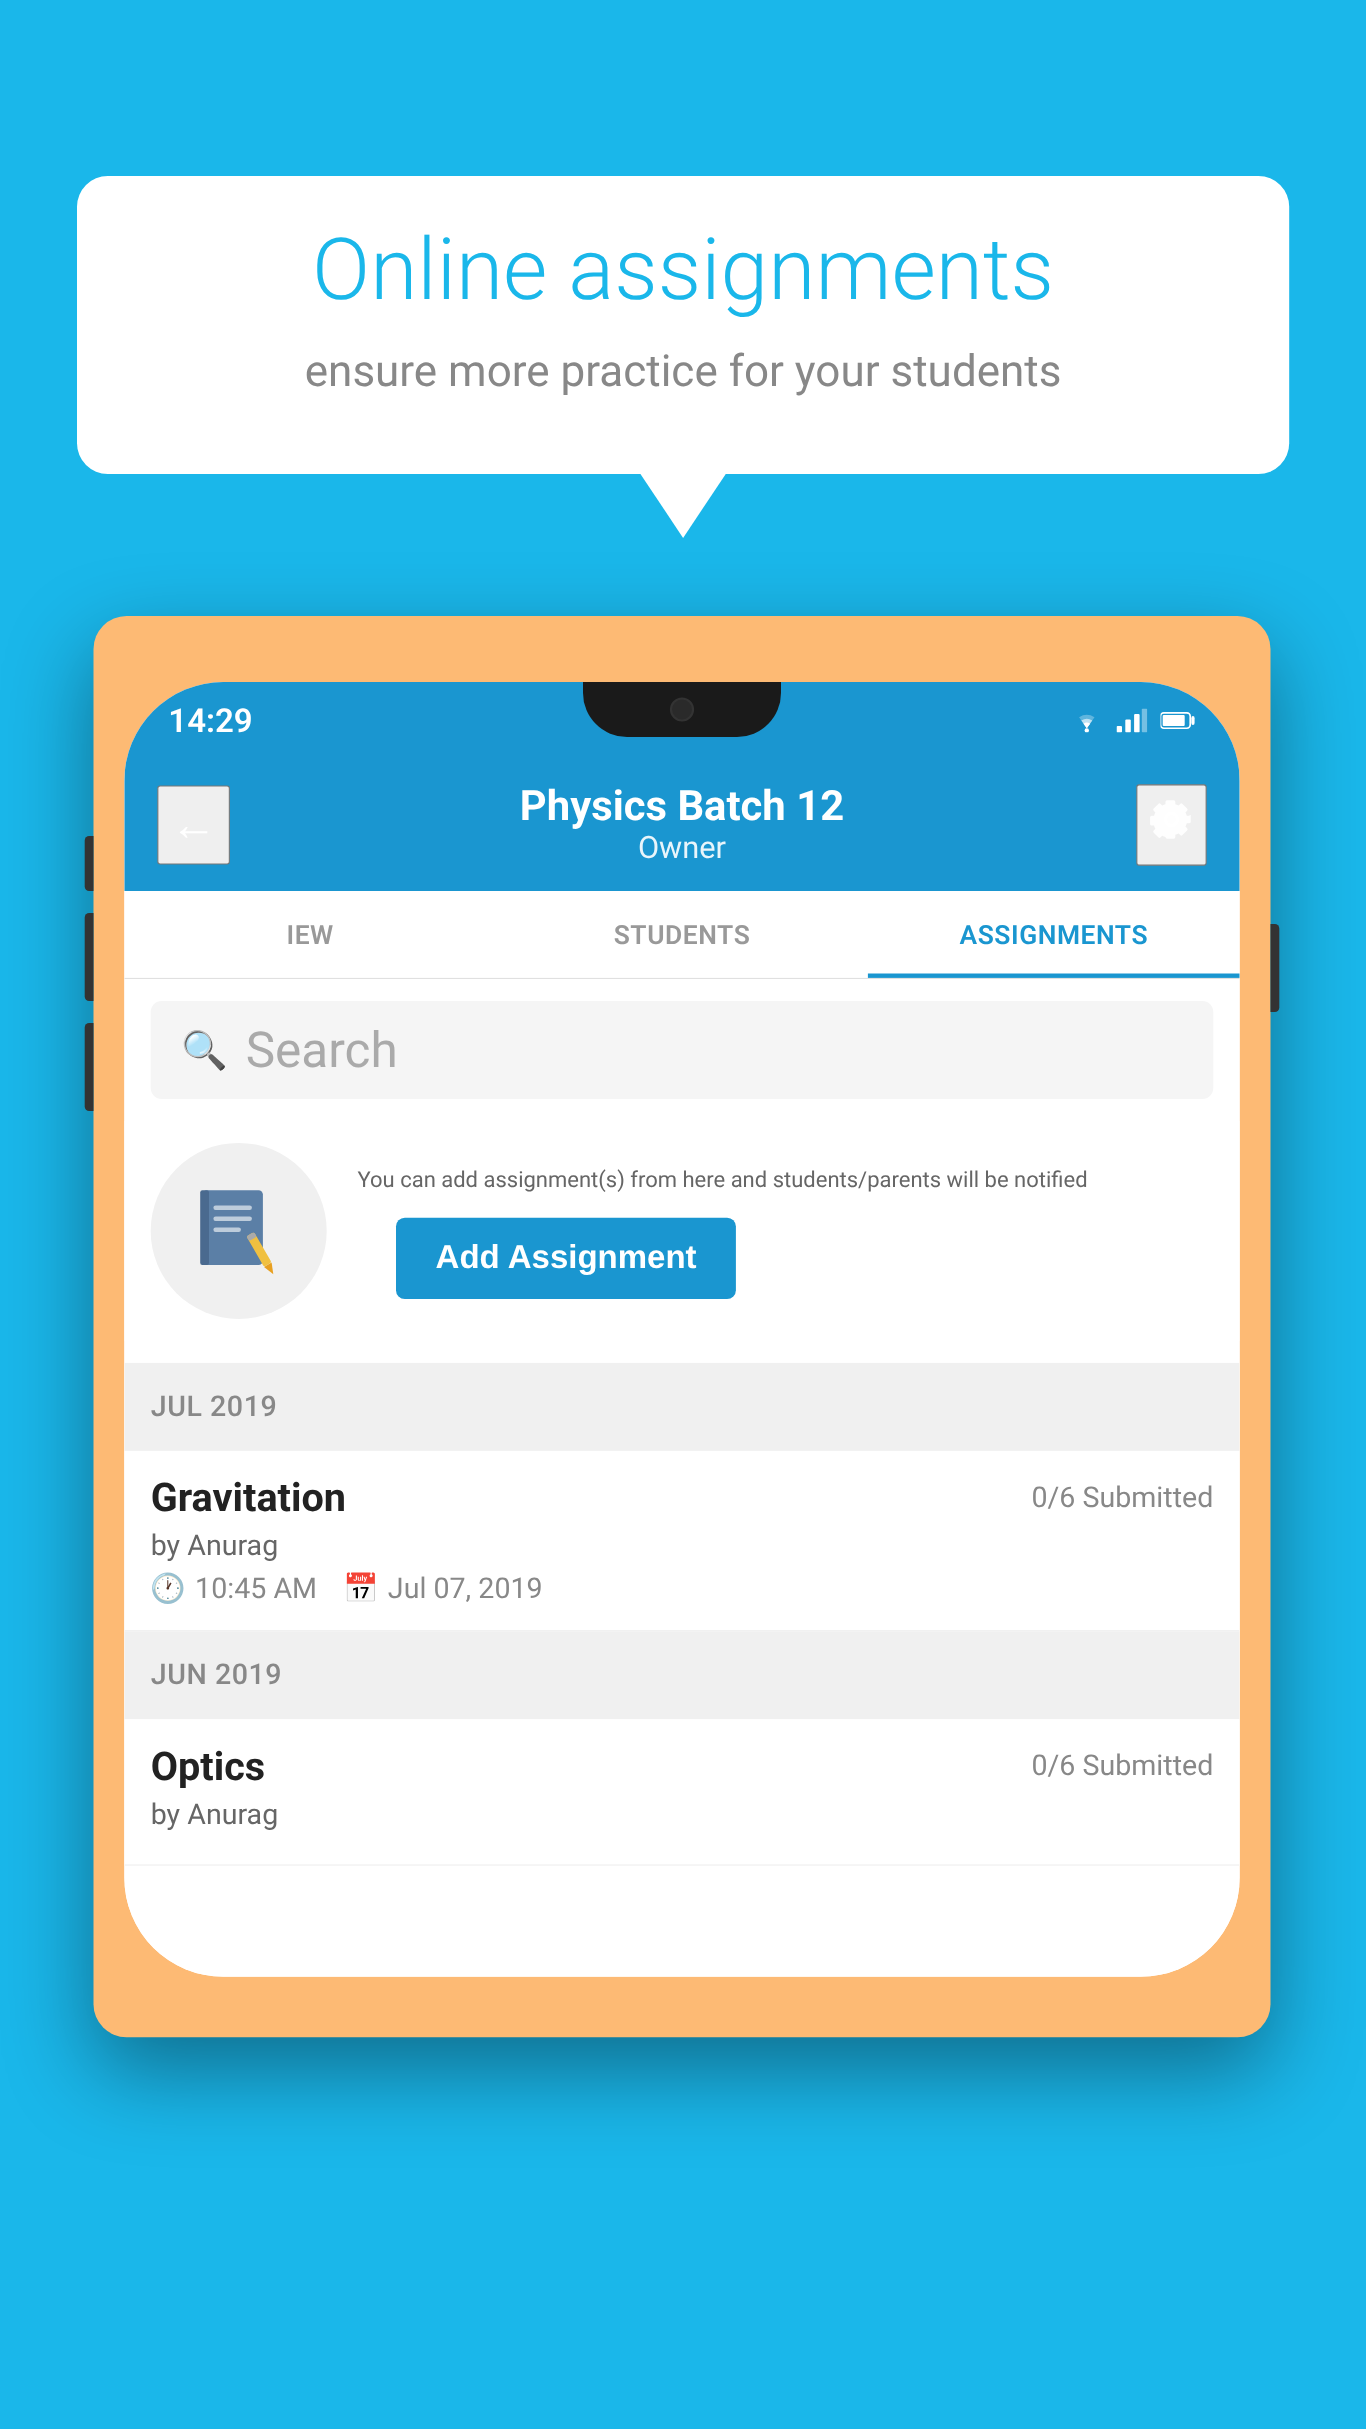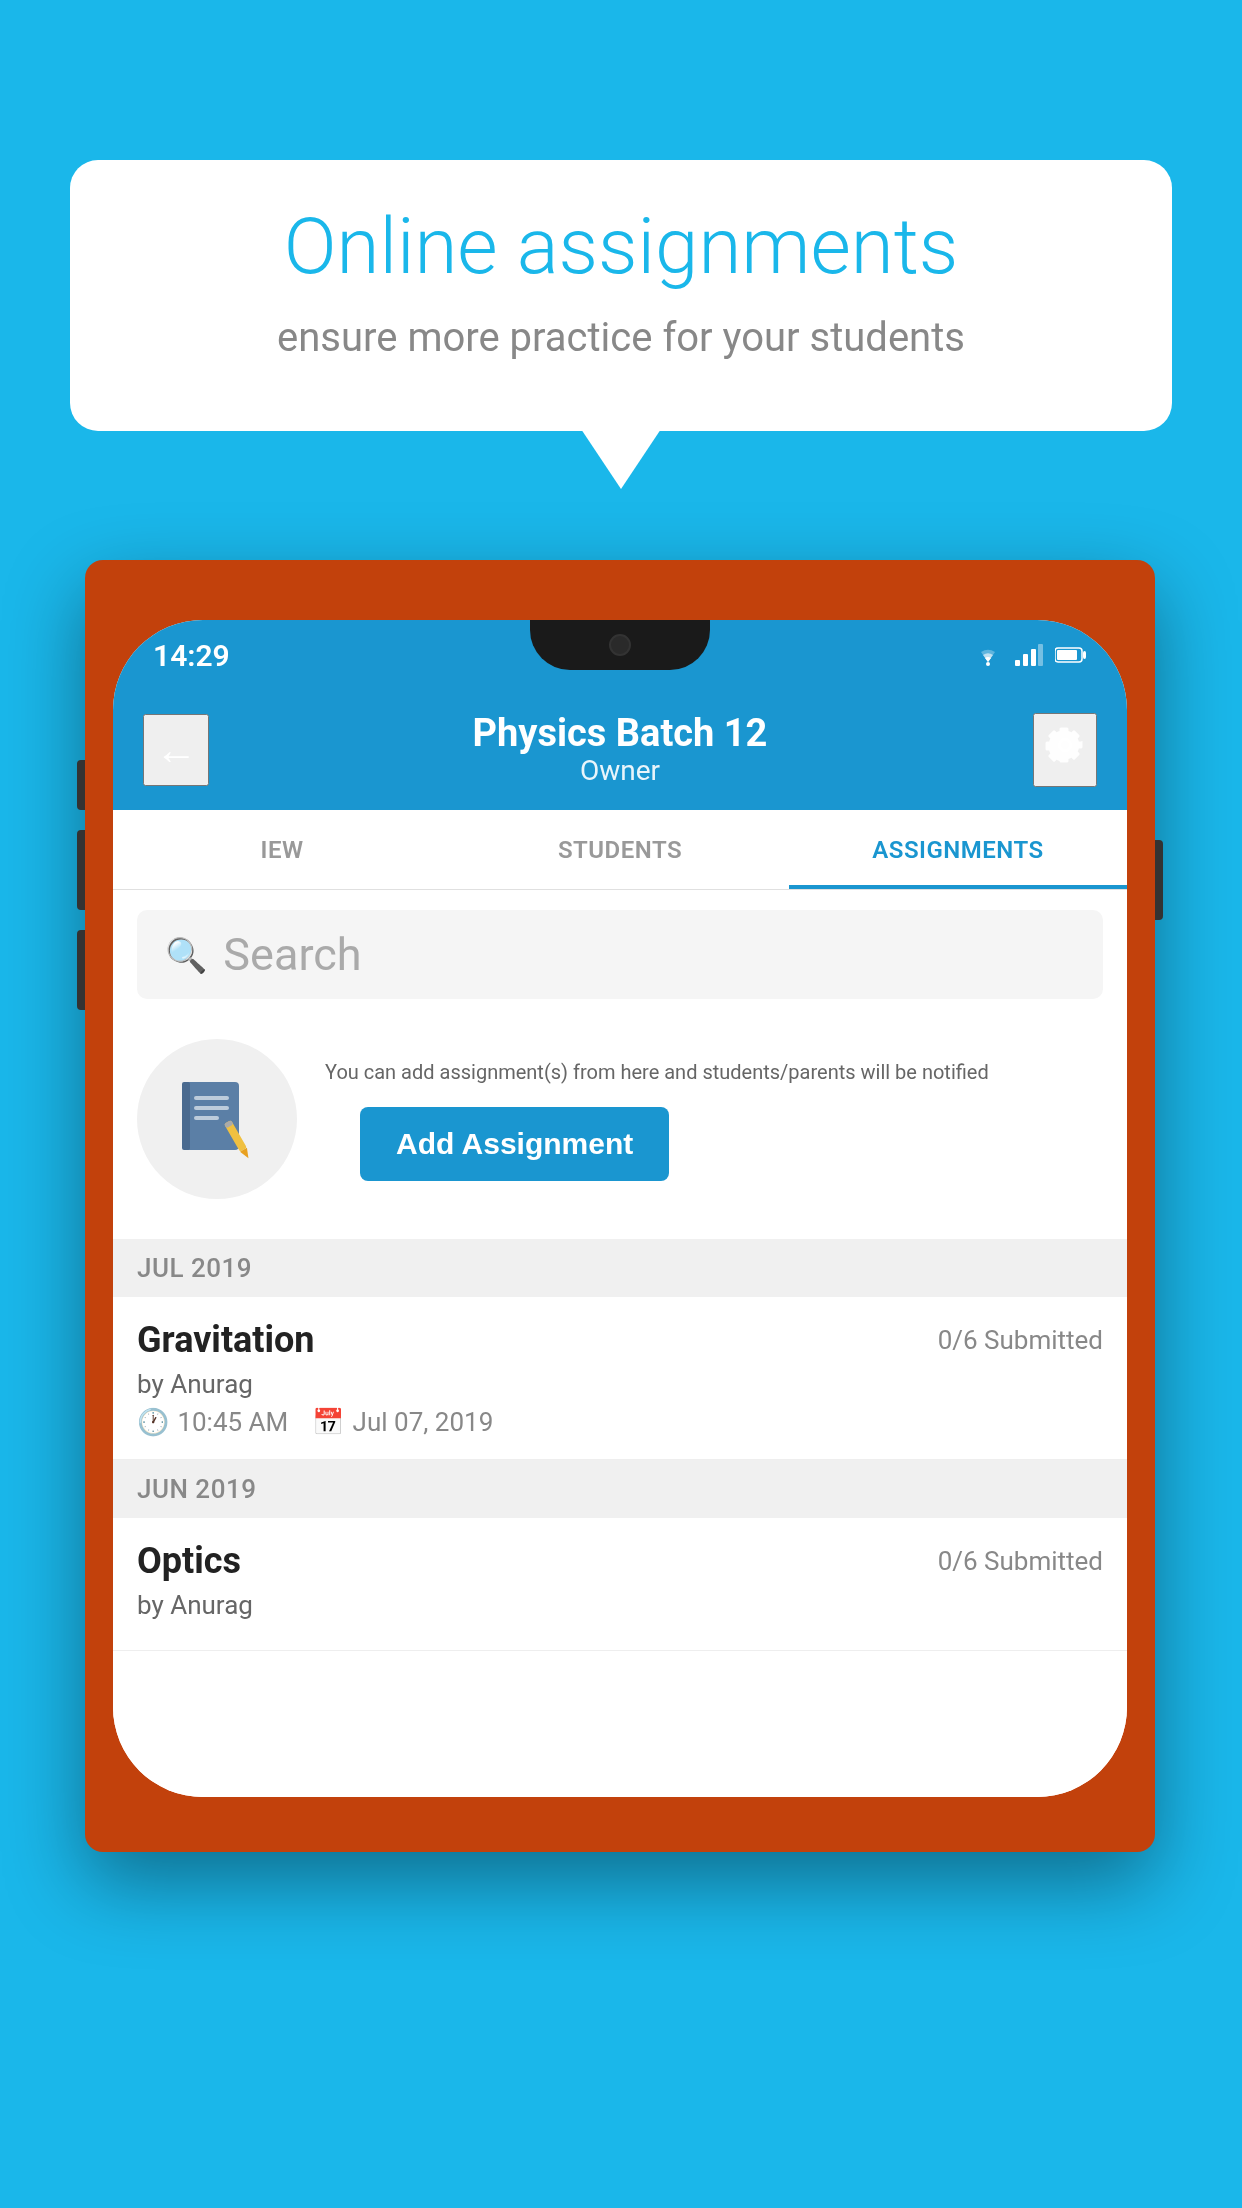--- a/index.html
+++ b/index.html
@@ -55,22 +55,22 @@
       margin-top: -2px;
     }
 
     
     .phone-frame {
       position: absolute;
       top: 560px;
       left: 85px;
       width: 1070px;
       height: 1292px;
-      background: #c2410c;
-      border-radius: 18px;
+      background: #fdba74;
+      border-radius: 30px;
       box-shadow: 0 30px 80px rgba(0,0,0,0.4);
     }
 
     .phone-screen {
       position: absolute;
       top: 60px;
       left: 28px;
       right: 28px;
       bottom: 55px;
       background: white;
@@ -292,21 +292,21 @@
       padding: 20px 36px;
       font-size: 30px;
       font-weight: 600;
       cursor: pointer;
       margin-left: 35px;
     }
 
     
     .month-section {
       background: #f0f0f0;
-      padding: 14px 24px;
+      padding: 25px 24px;
       font-size: 26px;
       color: #888;
       font-weight: 500;
       letter-spacing: 0.5px;
     }
 
     
     .assignment-item {
       padding: 22px 24px;
       background: white;

